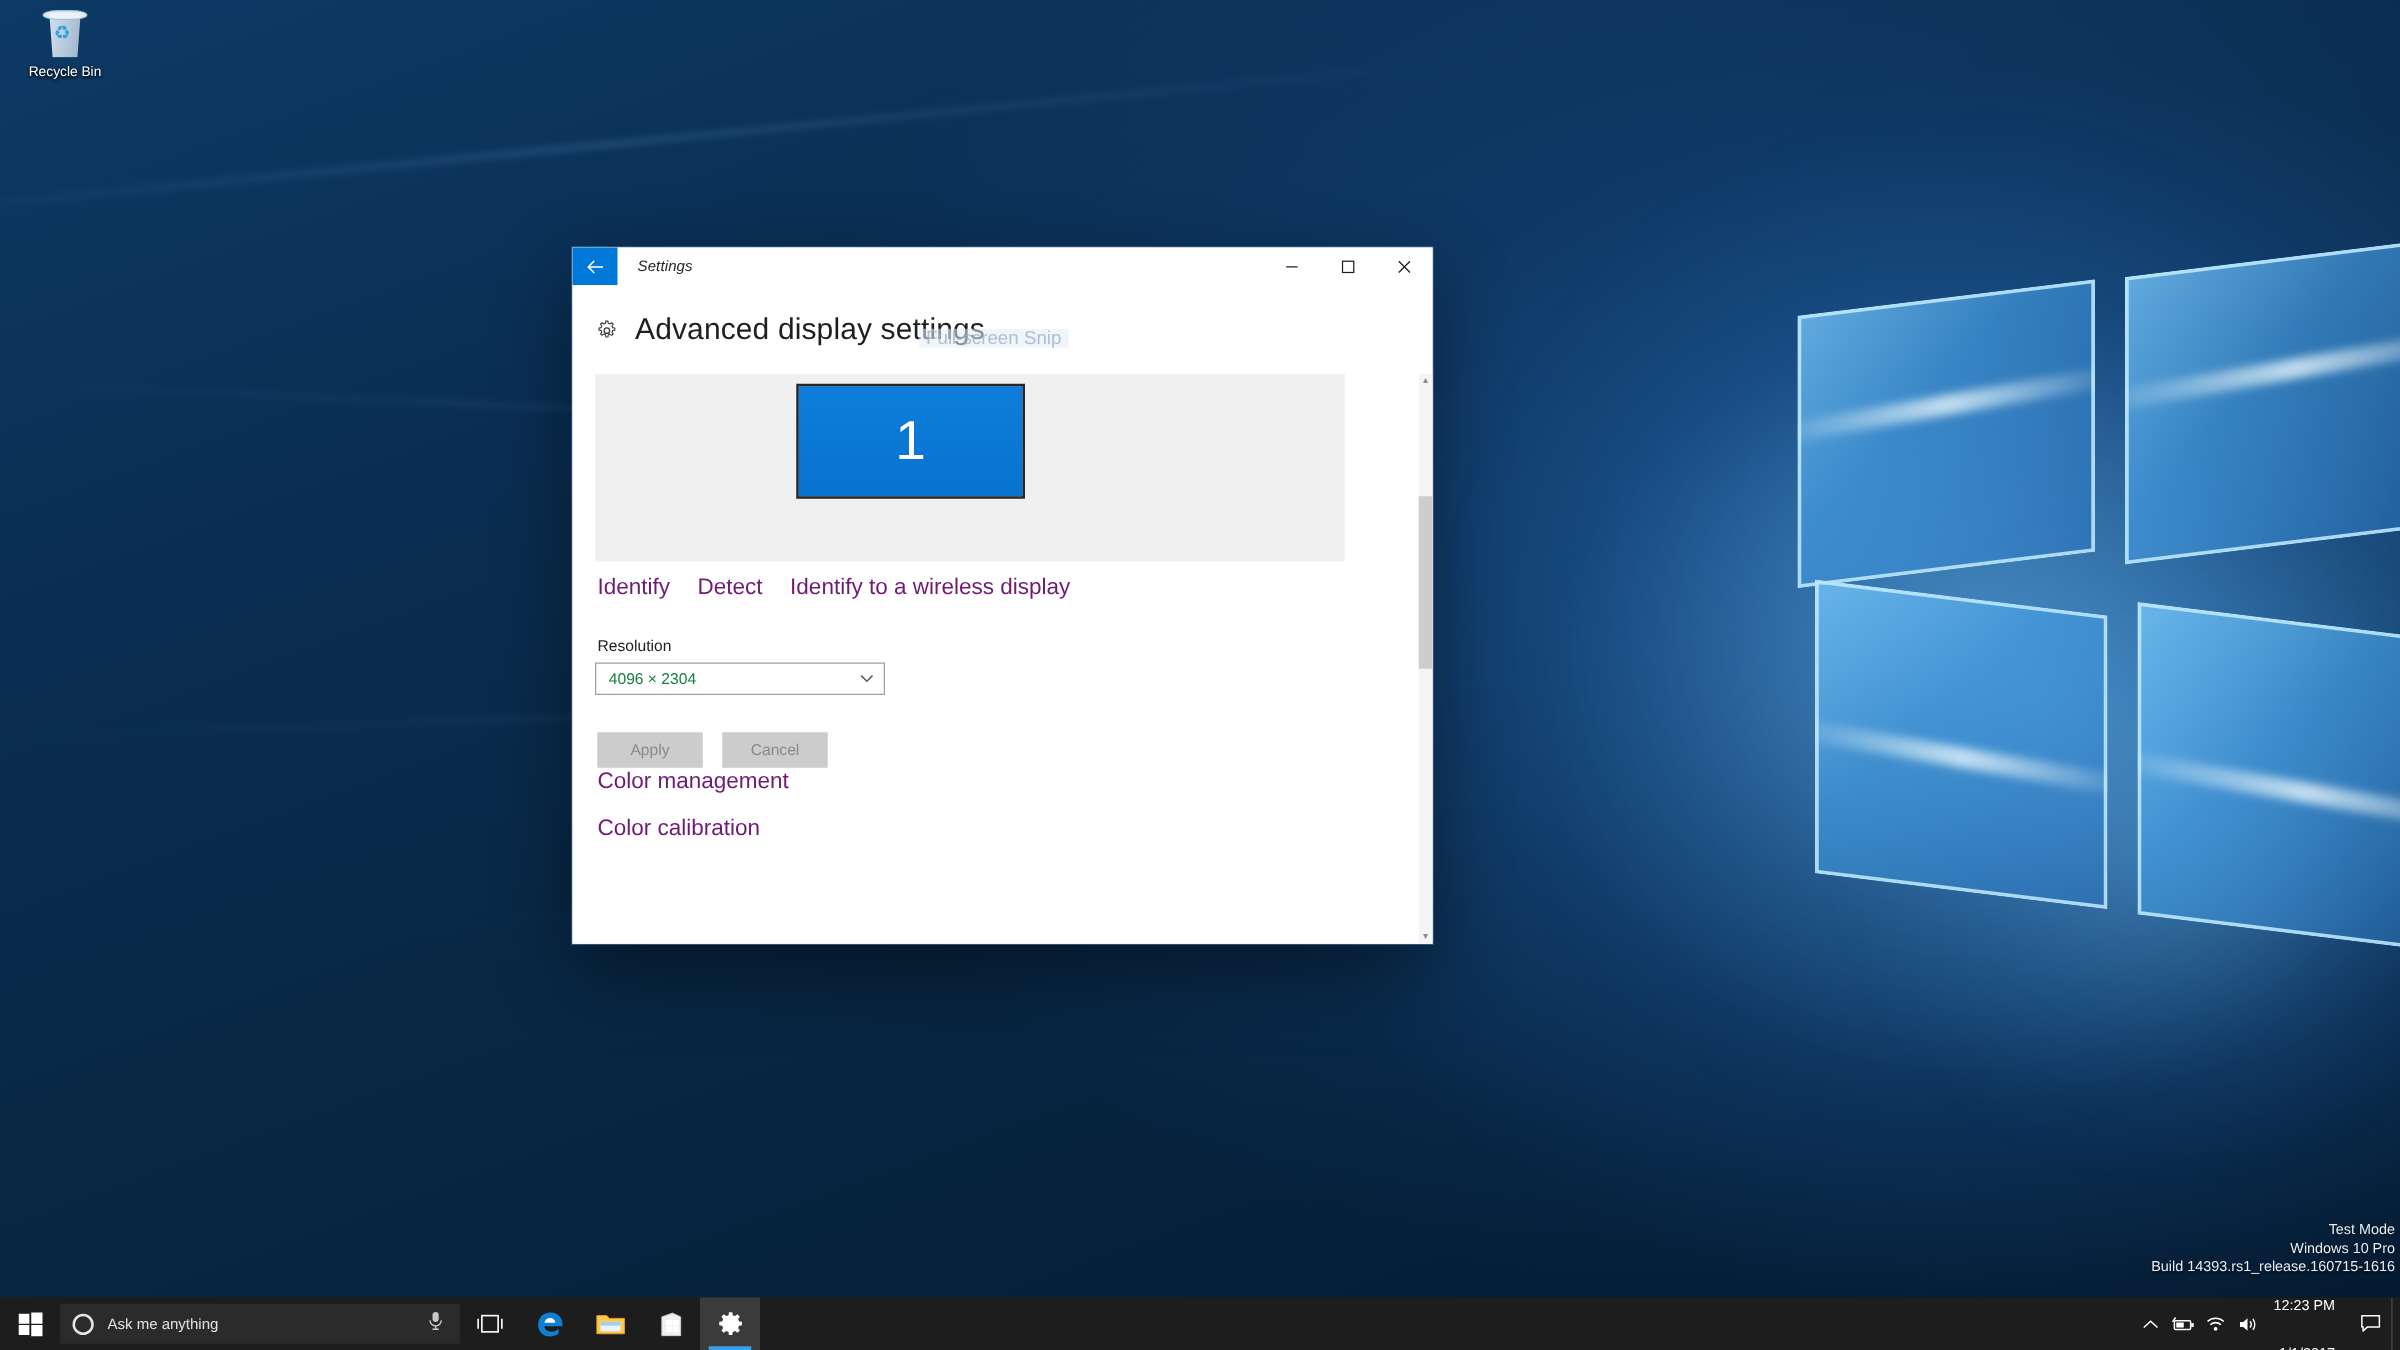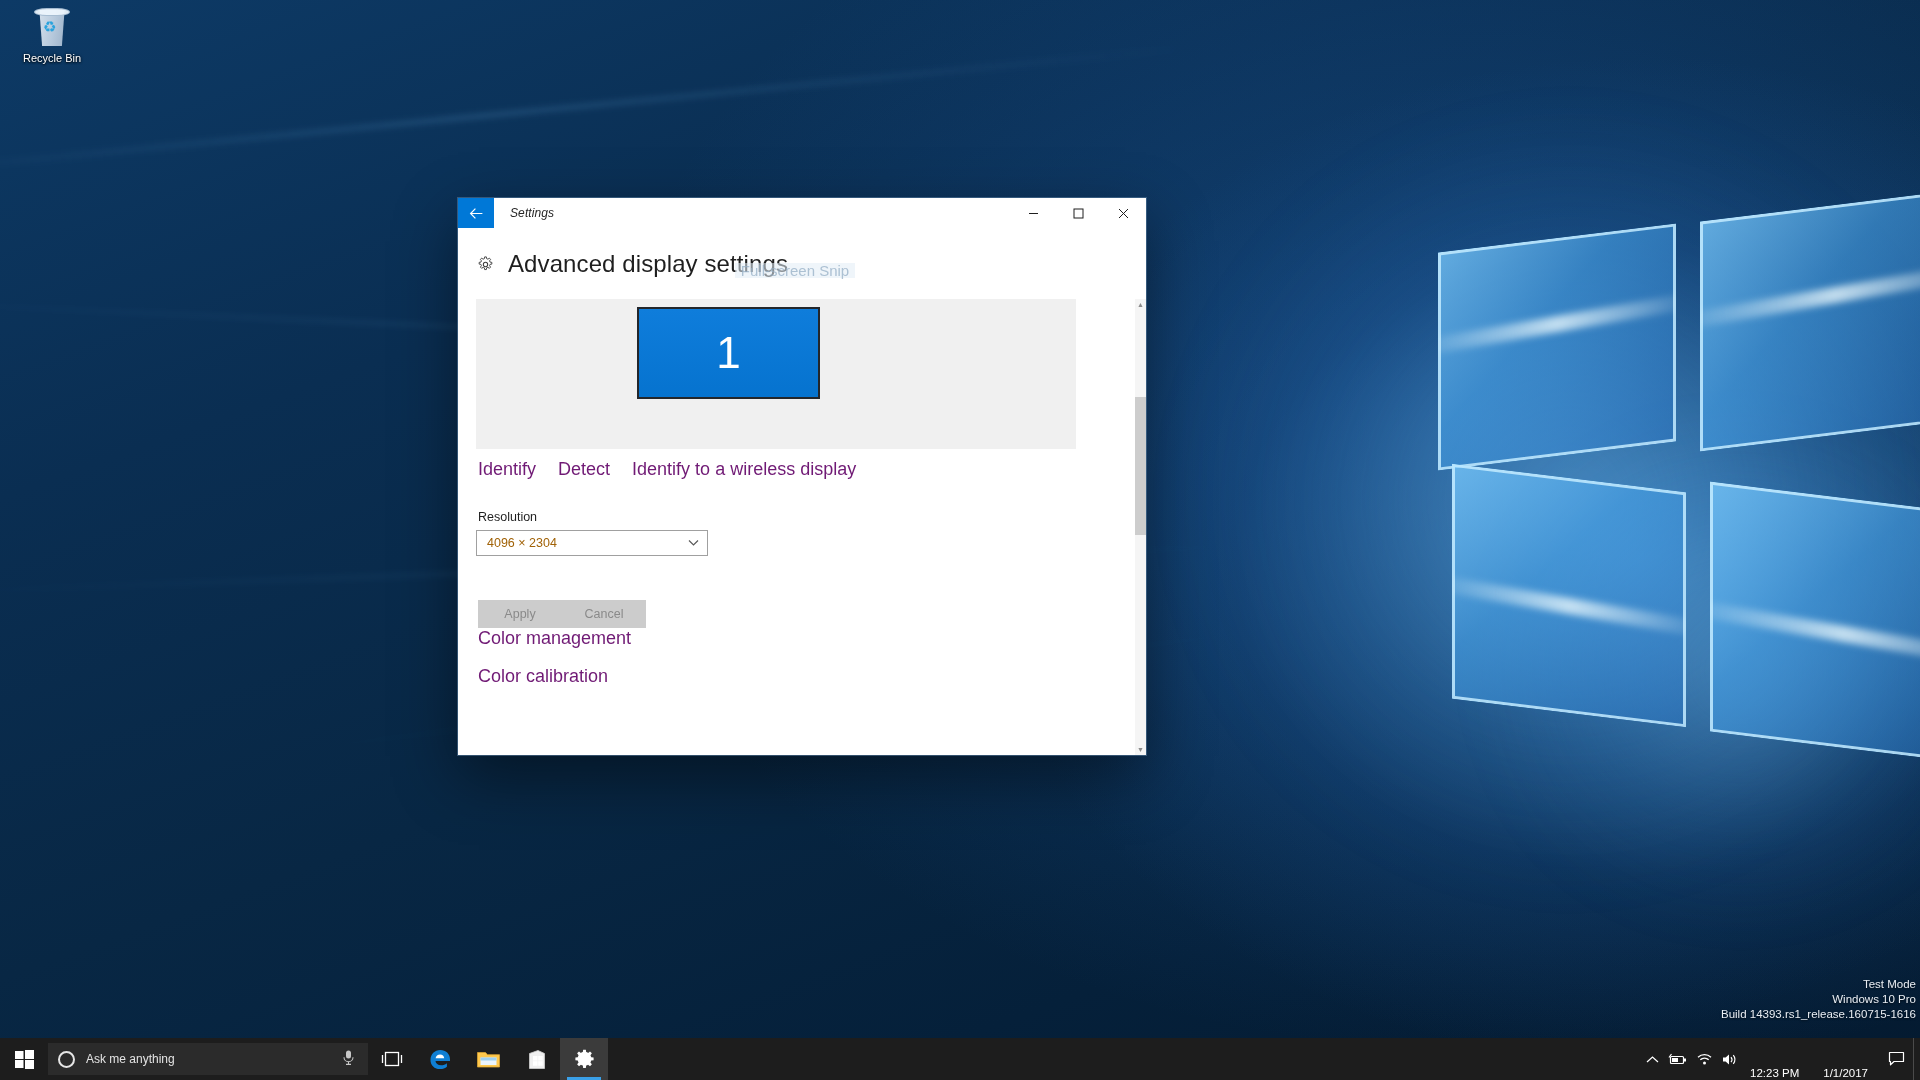--- a/index.html
+++ b/index.html
@@ -144,24 +144,24 @@
     color:#701a75; font-size:18px; text-decoration:none; cursor:default;
   }
 
   .field-label { font-size:12.5px; color:#1f1f1f; margin:30px 0 6px 2px; }
 
   #resolution-select {
     position:relative; width:232px; height:26px;
     border:1px solid #a0a0a0; background:#ffffff;
     display:flex; align-items:center; cursor:default;
   }
-  #resolution-value { font-size:12.5px; color:#a16207; padding-left:10px; }
+  #resolution-value { font-size:12.5px; color:#15803d; padding-left:10px; }
   #resolution-chevron { position:absolute; right:8px; top:8px; }
 
-  #button-row { display:flex; margin-top:44px; padding-left:2px; }
+  #button-row { display:flex; gap:16px; margin-top:30px; padding-left:2px; }
   .btn {
     min-width:84px; height:28px; padding:0 14px;
     background:#cccccc; border:1px solid #cccccc; color:#8a8a8a;
     font-size:12.5px; font-family:"Liberation Sans", sans-serif;
     cursor:default; display:flex; align-items:center; justify-content:center;
   }
 
   .section-title { font-size:19px; color:#1f1f1f; font-weight:400; margin:48px 0 16px 2px; }
   .section-link { display:block; margin:0 0 17px 2px; }
 
@@ -205,21 +205,21 @@
     cursor:default; position:relative;
   }
   .tb-btn.active { background:#3b3b3b; }
   .tb-btn.active::after {
     content:""; position:absolute; left:7px; right:7px; bottom:0; height:3px; background:#3aa0e8;
   }
 
   #tray { margin-left:auto; display:flex; align-items:stretch; }
   .tray-icon { width:26px; display:flex; align-items:center; justify-content:center; cursor:default; }
   #clock {
-    display:flex; flex-direction:row; align-items:flex-end; justify-content:flex-start;
+    display:flex; flex-direction:column; align-items:flex-end; justify-content:flex-start;
     padding:0 11px 0 7px; color:#ffffff; font-size:11.5px; line-height:14px; cursor:default;gap:24px;
   }
   #action-center { width:34px; display:flex; align-items:center; justify-content:center; cursor:default; }
   #show-desktop { width:7px; border-left:1px solid #4a4a4a; cursor:default; }
 </style>
 </head>
 <body>
 
 <div id="desktop">
   <div class="ray ray1"></div>

